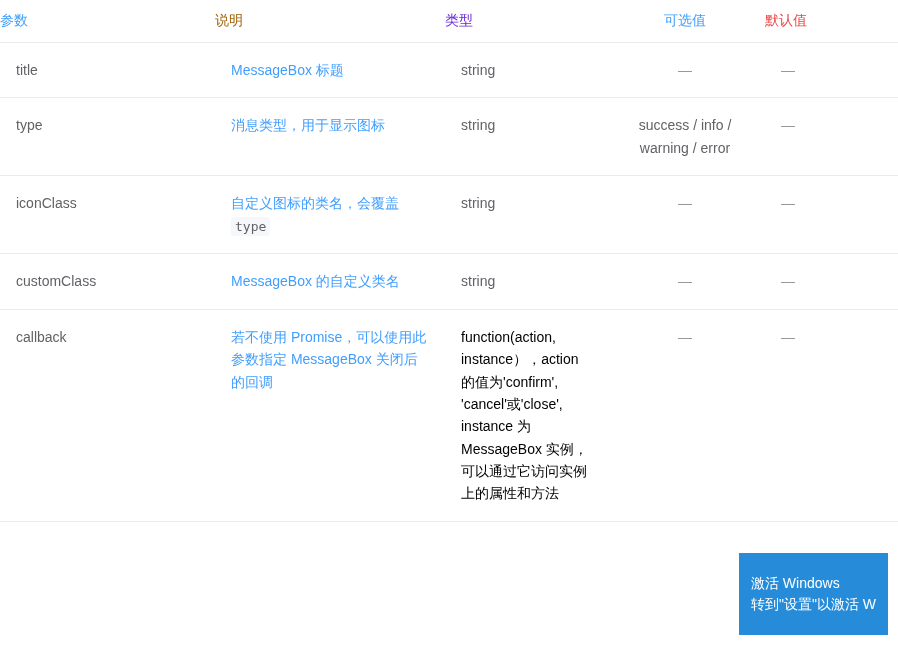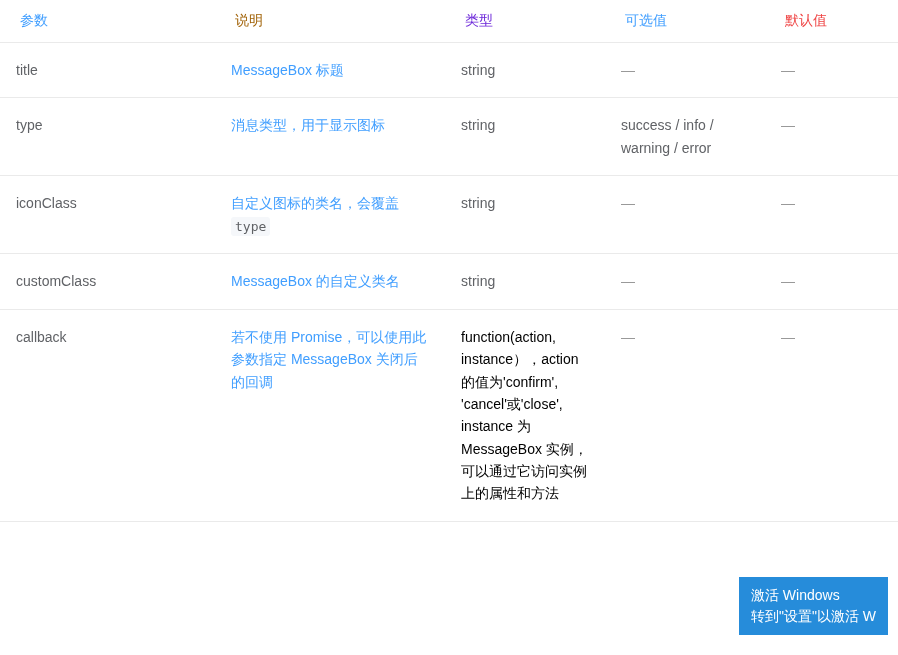--- a/index.html
+++ b/index.html
@@ -25,21 +25,21 @@
     table {
       width: 100%;
       border-collapse: collapse;
     }
 
     thead tr {
       border-bottom: 1px solid #eaeaea;
     }
 
     thead th {
-      padding: 12px 20px;
+      padding: 12px 0;
       text-align: left;
       font-weight: normal;
       color: #333;
       font-size: 14px;
     }
 
     tbody tr {
       border-bottom: 1px solid #eaeaea;
       padding-left: 24px;
     }
@@ -62,20 +62,21 @@
     }
 
     .col-type {
       width: 160px;
       color: #6d28d9;
     }
 
     .col-options {
       width: 160px;
       color: #409eff;
+      text-align: center;
     }
 
     .col-default {
       color: #ef4444;
     }
 
     tbody .col-param {
       color: #606266;
     }
 
@@ -107,21 +108,21 @@
       font-size: 13px;
       color: #606266;
     }
 
     .watermark {
       position: fixed;
       bottom: 20px;
       right: 10px;
       background: rgba(0, 120, 212, 0.85);
       color: white;
-      padding: 8px 12px;
+      padding: 20px 12px;
       font-size: 14px;
       line-height: 1.5;
       z-index: 999;
       margin-left: 36px;
     }
   </style>
 </head>
 <body>
 
 <div class="table-container">

